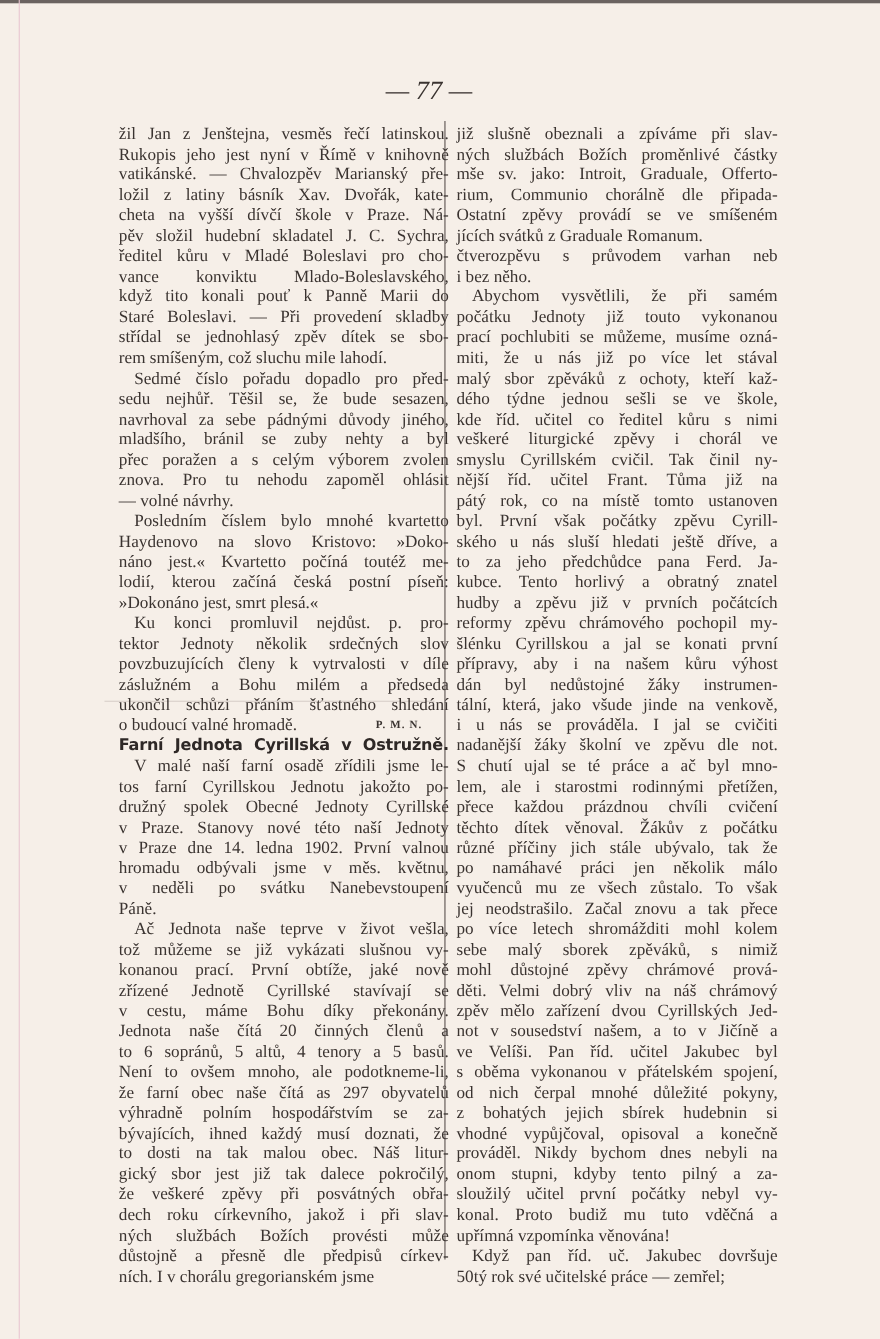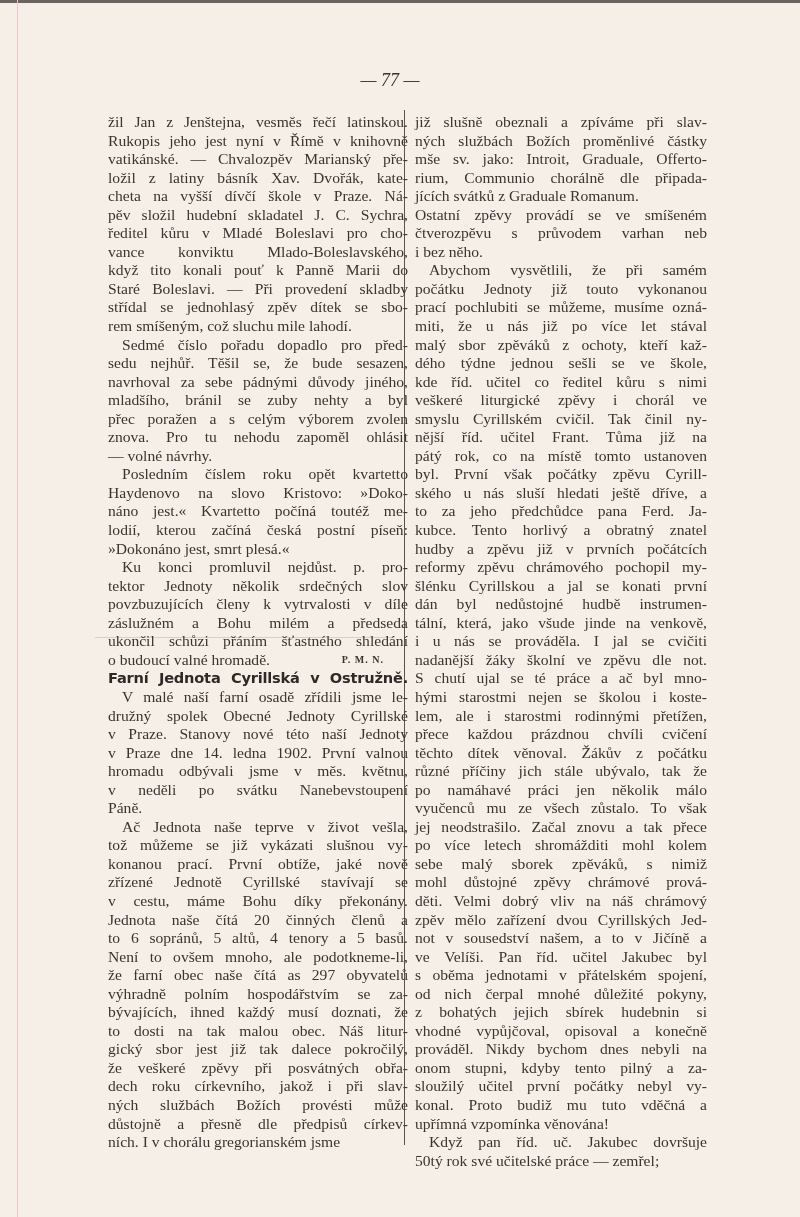--- a/index.html
+++ b/index.html
@@ -7,21 +7,21 @@
     width: 800px; height: 1217px; overflow: hidden;
     background: #f6efe8;
     position: relative;
     font-family: "DejaVu Serif", "Liberation Serif", serif;
     color: #3a3330;
   }
   .top-strip { position: absolute; left: 0; top: 0; width: 800px; height: 3px; background: #6b6360; }
   .margin-line { position: absolute; left: 17px; top: 0; width: 1px; height: 1217px; background: #e8c6d0; }
   .page-number {
     position: absolute; left: 340px; top: 70px; width: 100px; text-align: center;
-    font-family: "Liberation Serif", serif; font-style: italic; font-size: 18px; color: #3a3330;
+    font-family: "Liberation Serif", serif; font-style: italic; font-size: 24px; color: #3a3330;
   }
   .col {
     position: absolute; top: 113px;
     font-family: "Liberation Serif", serif;
     font-size: 15.6px; line-height: 18.55px;
   }
   .col-left { left: 108px; width: 300px; }
   .col-right { left: 415px; width: 292px; }
   .line { display: block; white-space: nowrap; text-align: justify; text-align-last: justify; height: 18.55px; overflow: visible; }
   .line.last { text-align-last: left; }
@@ -58,33 +58,34 @@
     <span class="line">Staré Boleslavi. — Při provedení skladby</span>
     <span class="line">střídal se jednohlasý zpěv dítek se sbo-</span>
     <span class="line last">rem smíšeným, což sluchu mile lahodí.</span>
     <span class="line indent">Sedmé číslo pořadu dopadlo pro před-</span>
     <span class="line">sedu nejhůř. Těšil se, že bude sesazen,</span>
     <span class="line">navrhoval za sebe pádnými důvody jiného,</span>
     <span class="line">mladšího, bránil se zuby nehty a byl</span>
     <span class="line">přec poražen a s celým výborem zvolen</span>
     <span class="line">znova. Pro tu nehodu zapoměl ohlásit</span>
     <span class="line last">— volné návrhy.</span>
-    <span class="line indent">Posledním číslem roku opět kvartetto</span>
+    <span class="line indent">Posledním číslem bylo mnohé kvartetto</span>
     <span class="line">Haydenovo na slovo Kristovo: »Doko-</span>
     <span class="line">náno jest.« Kvartetto počíná toutéž me-</span>
     <span class="line">lodií, kterou začíná česká postní píseň:</span>
     <span class="line last">»Dokonáno jest, smrt plesá.«</span>
     <span class="line indent">Ku konci promluvil nejdůst. p. pro-</span>
     <span class="line">tektor Jednoty několik srdečných slov</span>
     <span class="line">povzbuzujících členy k vytrvalosti v díle</span>
     <span class="line">záslužném a Bohu milém a předseda</span>
     <span class="line">ukončil schůzi přáním šťastného shledání</span>
     <span class="line last">o budoucí valné hromadě.<span class="signature">P. M. N.</span></span>
     <span class="line heading">Farní Jednota Cyrillská v Ostružně.</span>
     <span class="line indent">V malé naší farní osadě zřídili jsme le-</span>
+    <span class="line">tos farní Cyrillskou Jednotu jakožto po-</span>
     <span class="line">družný spolek Obecné Jednoty Cyrillské</span>
     <span class="line">v Praze. Stanovy nové této naší Jednoty</span>
     <span class="line">v Praze dne 14. ledna 1902. První valnou</span>
     <span class="line">hromadu odbývali jsme v měs. květnu,</span>
     <span class="line">v neděli po svátku Nanebevstoupení</span>
     <span class="line last">Páně.</span>
     <span class="line indent">Ač Jednota naše teprve v život vešla,</span>
     <span class="line">tož můžeme se již vykázati slušnou vy-</span>
     <span class="line">konanou prací. První obtíže, jaké nově</span>
     <span class="line">zřízené Jednotě Cyrillské stavívají se</span>
@@ -101,63 +102,63 @@
     <span class="line">dech roku církevního, jakož i při slav-</span>
     <span class="line">ných službách Božích provésti může</span>
     <span class="line">důstojně a přesně dle předpisů církev-</span>
     <span class="line last">ních. I v chorálu gregorianském jsme</span>
   </div>
 <div class="col col-right" id="right-col">
     <span class="line">již slušně obeznali a zpíváme při slav-</span>
     <span class="line">ných službách Božích proměnlivé částky</span>
     <span class="line">mše sv. jako: Introit, Graduale, Offerto-</span>
     <span class="line">rium, Communio chorálně dle připada-</span>
+    <span class="line">Ostatní zpěvy provádí se ve smíšeném</span>
     <span class="line last">jících svátků z Graduale Romanum.</span>
-    <span class="line">Ostatní zpěvy provádí se ve smíšeném</span>
     <span class="line">čtverozpěvu s průvodem varhan neb</span>
     <span class="line last">i bez něho.</span>
     <span class="line indent">Abychom vysvětlili, že při samém</span>
     <span class="line">počátku Jednoty již touto vykonanou</span>
     <span class="line">prací pochlubiti se můžeme, musíme ozná-</span>
     <span class="line">miti, že u nás již po více let stával</span>
     <span class="line">malý sbor zpěváků z ochoty, kteří kaž-</span>
     <span class="line">dého týdne jednou sešli se ve škole,</span>
     <span class="line">kde říd. učitel co ředitel kůru s nimi</span>
     <span class="line">veškeré liturgické zpěvy i chorál ve</span>
     <span class="line">smyslu Cyrillském cvičil. Tak činil ny-</span>
     <span class="line">nější říd. učitel Frant. Tůma již na</span>
     <span class="line">pátý rok, co na místě tomto ustanoven</span>
     <span class="line">byl. První však počátky zpěvu Cyrill-</span>
     <span class="line">ského u nás sluší hledati ještě dříve, a</span>
     <span class="line">to za jeho předchůdce pana Ferd. Ja-</span>
     <span class="line">kubce. Tento horlivý a obratný znatel</span>
     <span class="line">hudby a zpěvu již v prvních počátcích</span>
     <span class="line">reformy zpěvu chrámového pochopil my-</span>
     <span class="line">šlénku Cyrillskou a jal se konati první</span>
-    <span class="line">dán byl nedůstojné hudbě instrumen-</span>
+    <span class="line">přípravy, aby i na našem kůru výhost</span>
+    <span class="line">dán byl nedůstojné žáky instrumen-</span>
     <span class="line">tální, která, jako všude jinde na venkově,</span>
     <span class="line">i u nás se prováděla. I jal se cvičiti</span>
     <span class="line">nadanější žáky školní ve zpěvu dle not.</span>
     <span class="line">S chutí ujal se té práce a ač byl mno-</span>
-    <span class="line">hými starostmi nejen se školou i koste-</span>
     <span class="line">lem, ale i starostmi rodinnými přetížen,</span>
     <span class="line">přece každou prázdnou chvíli cvičení</span>
     <span class="line">těchto dítek věnoval. Žákův z počátku</span>
     <span class="line">různé příčiny jich stále ubývalo, tak že</span>
     <span class="line">po namáhavé práci jen několik málo</span>
     <span class="line">vyučenců mu ze všech zůstalo. To však</span>
     <span class="line">jej neodstrašilo. Začal znovu a tak přece</span>
     <span class="line">po více letech shromážditi mohl kolem</span>
     <span class="line">sebe malý sborek zpěváků, s nimiž</span>
     <span class="line">mohl důstojné zpěvy chrámové prová-</span>
     <span class="line">děti. Velmi dobrý vliv na náš chrámový</span>
     <span class="line">zpěv mělo zařízení dvou Cyrillských Jed-</span>
     <span class="line">not v sousedství našem, a to v Jičíně a</span>
     <span class="line">ve Velíši. Pan říd. učitel Jakubec byl</span>
-    <span class="line">s oběma jednotami v přátelském spojení,</span>
+    <span class="line">s oběma vykonanou v přátelském spojení,</span>
     <span class="line">od nich čerpal mnohé důležité pokyny,</span>
     <span class="line">z bohatých jejich sbírek hudebnin si</span>
     <span class="line">vhodné vypůjčoval, opisoval a konečně</span>
     <span class="line">prováděl. Nikdy bychom dnes nebyli na</span>
     <span class="line">onom stupni, kdyby tento pilný a za-</span>
     <span class="line">sloužilý učitel první počátky nebyl vy-</span>
     <span class="line">konal. Proto budiž mu tuto vděčná a</span>
     <span class="line last">upřímná vzpomínka věnována!</span>
     <span class="line indent">Když pan říd. uč. Jakubec dovršuje</span>
     <span class="line last">50tý rok své učitelské práce — zemřel;</span>

